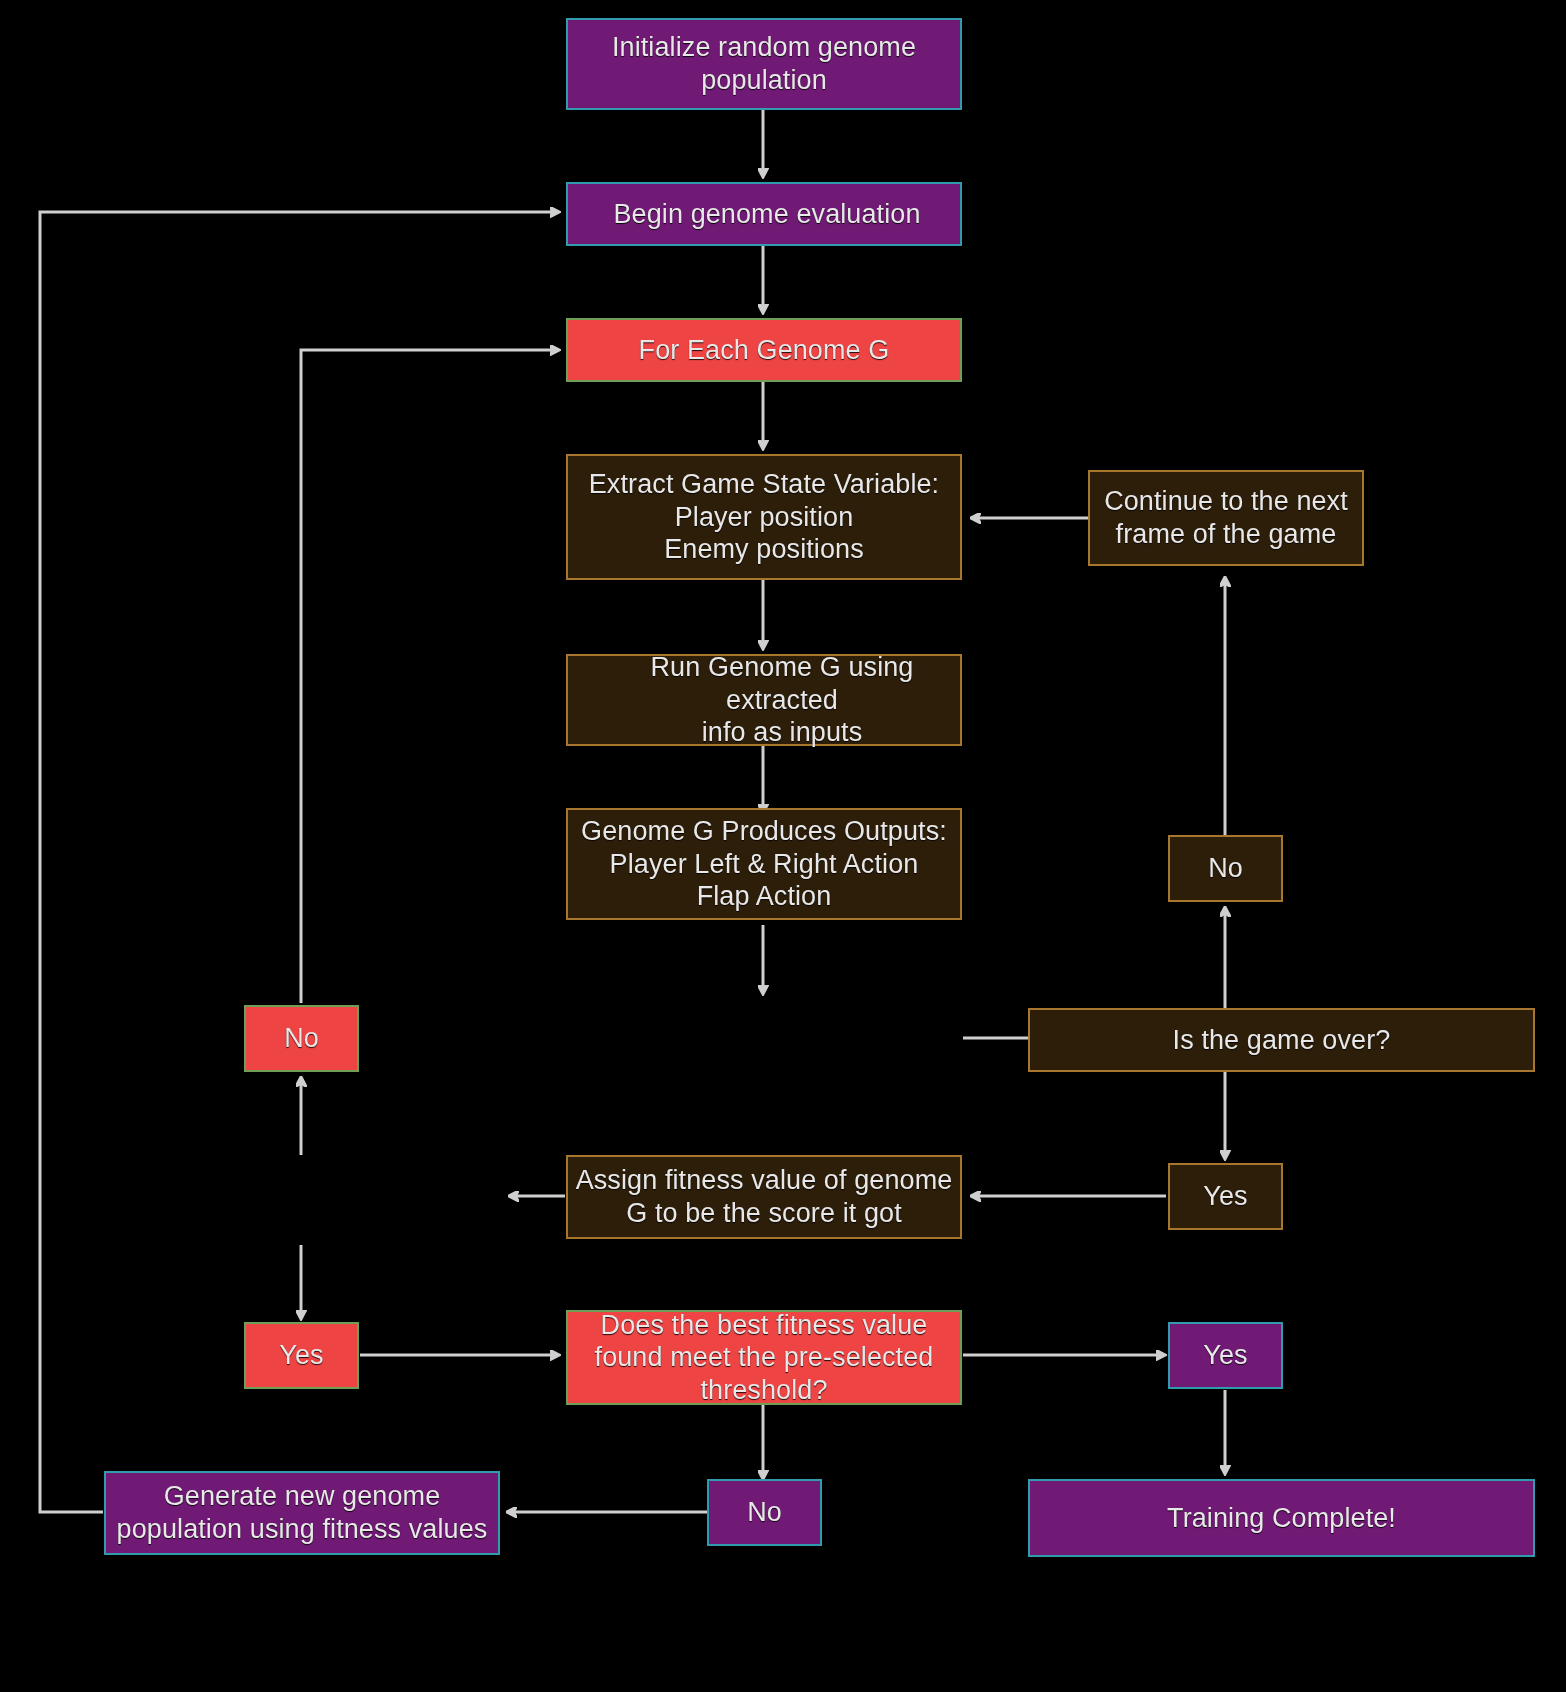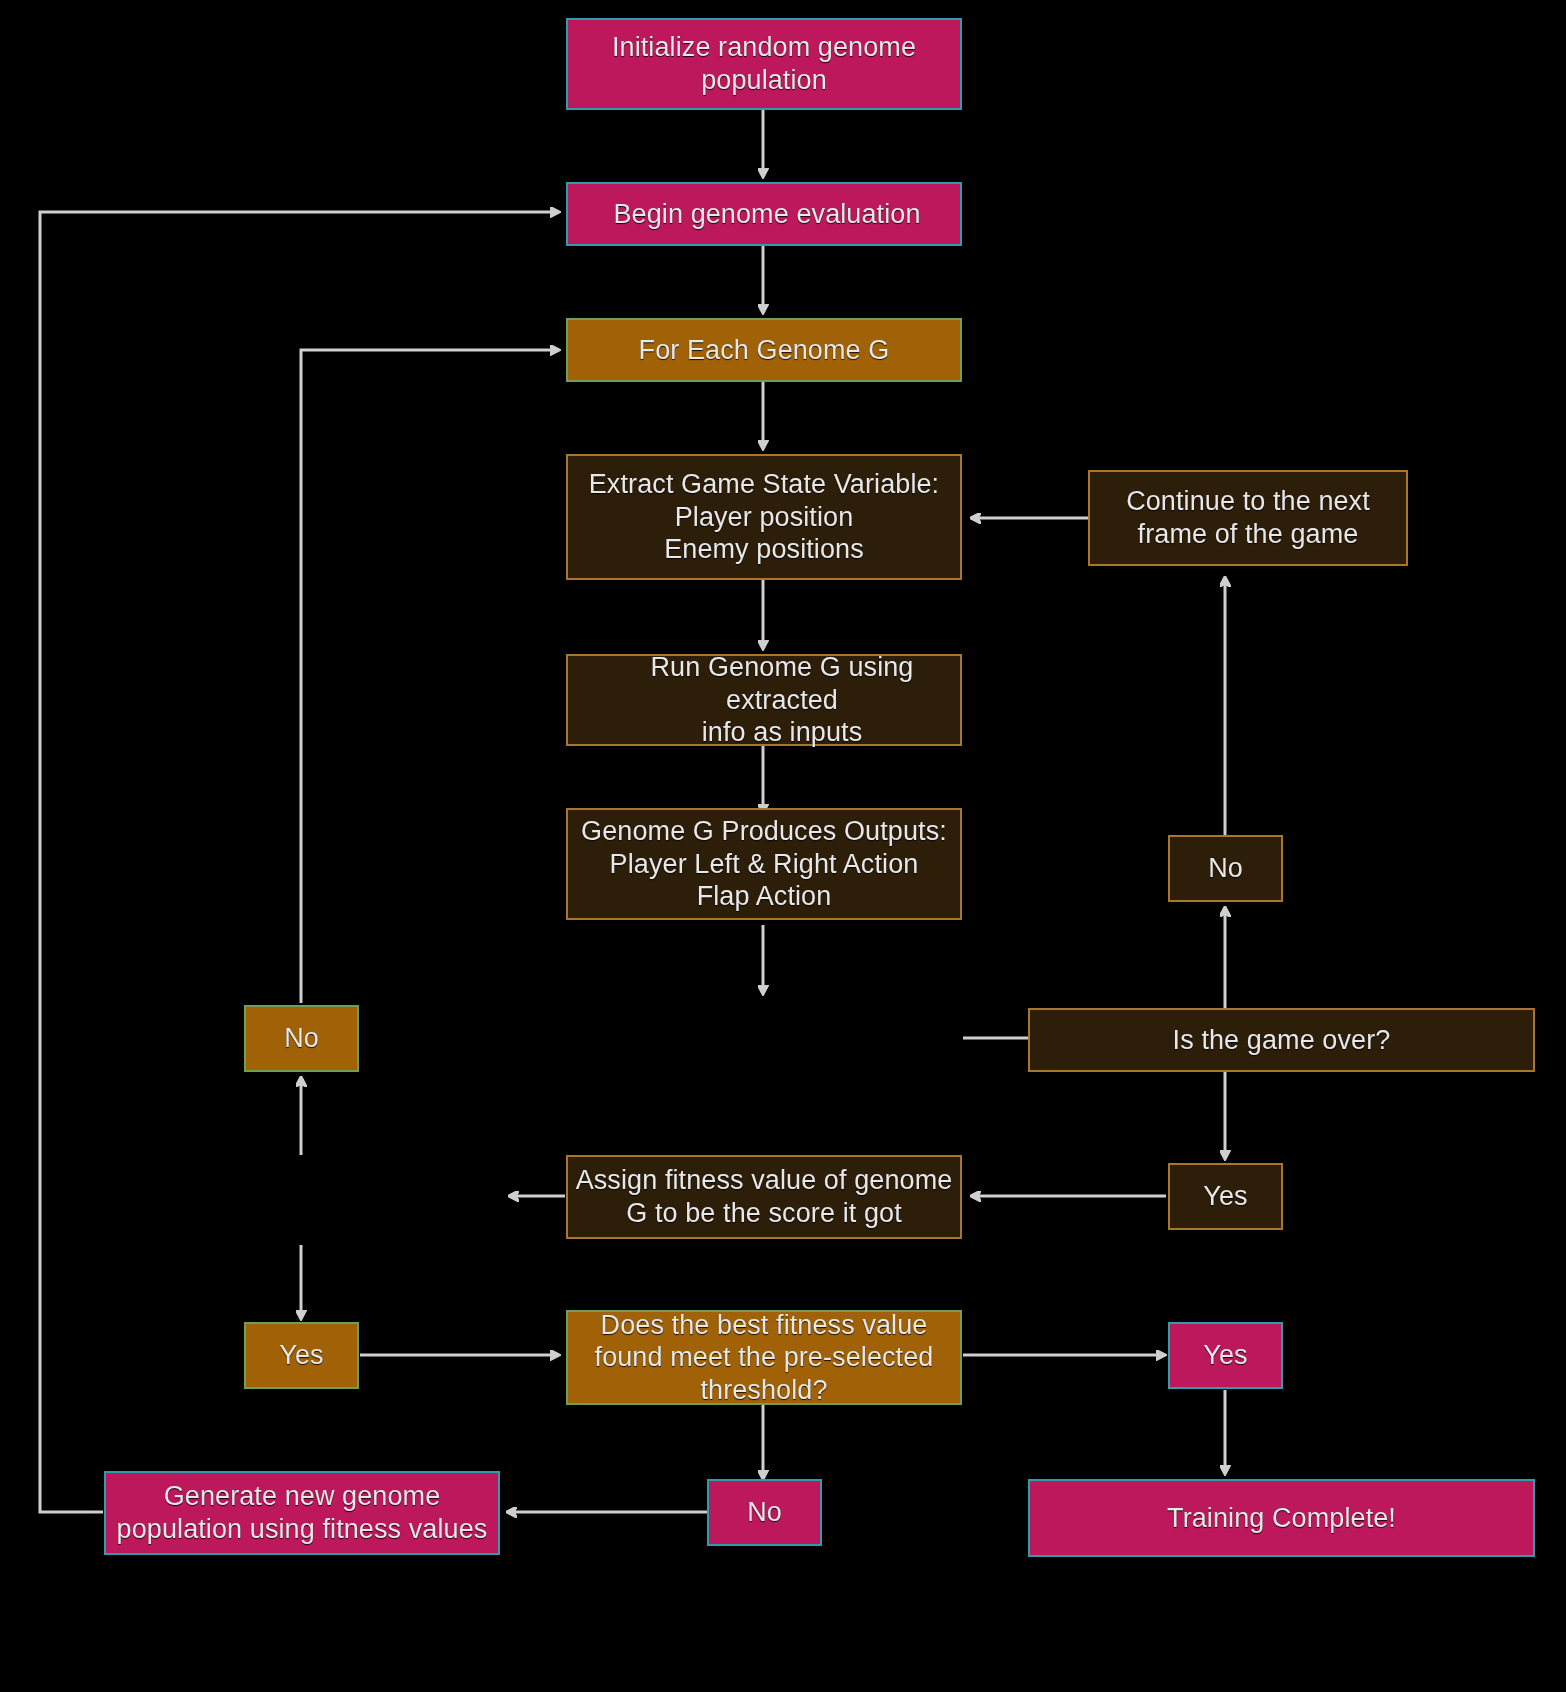--- a/index.html
+++ b/index.html
@@ -25,22 +25,22 @@
     color: #e8e8e8;
     font-size: 27px;
     line-height: 1.21;
     letter-spacing: 0.1px;
     border-style: solid;
     border-width: 2px;
     padding: 2px 6px;
     white-space: pre-line;
     text-shadow: 0 1px 1px rgba(0,0,0,0.85);
   }
-  .node.teal   { background: #be185d; border-color: #2f9bad; }
-  .node.green  { background: #a16207; border-color: #6f9e56; }
+  .node.teal   { background: #701a75; border-color: #2f9bad; }
+  .node.green  { background: #ef4444; border-color: #6f9e56; }
   .node.brown  { background: #2d1e0a; border-color: #a9762e; }
 
   svg#edges {
     position: absolute;
     left: 0; top: 0;
     width: 1566px;
     height: 1692px;
     pointer-events: none;
   }
   svg#edges path, svg#edges line {
@@ -118,21 +118,21 @@
 Enemy positions</div>
 
   <div class="node brown" style="left:566px; top:654px; width:396px; height:92px;padding-left:42px;">Run Genome G using extracted
 info as inputs</div>
 
   <div class="node brown" style="left:566px; top:808px; width:396px; height:112px;">Genome G Produces Outputs:
 Player Left &amp; Right Action
 Flap Action</div>
 
 
-  <div class="node brown" style="left:1088px; top:470px; width:320px; height:96px;">Continue to the next
+  <div class="node brown" style="left:1088px; top:470px; width:276px; height:96px;">Continue to the next
 frame of the game</div>
 
   <div class="node brown" style="left:1028px; top:1008px; width:507px; height:64px;">Is the game over?</div>
 
   <div class="node brown" style="left:1168px; top:835px; width:115px; height:67px;">No</div>
 
   <div class="node brown" style="left:1168px; top:1163px; width:115px; height:67px;">Yes</div>
 
   <div class="node brown" style="left:566px; top:1155px; width:396px; height:84px;">Assign fitness value of genome
 G to be the score it got</div>

